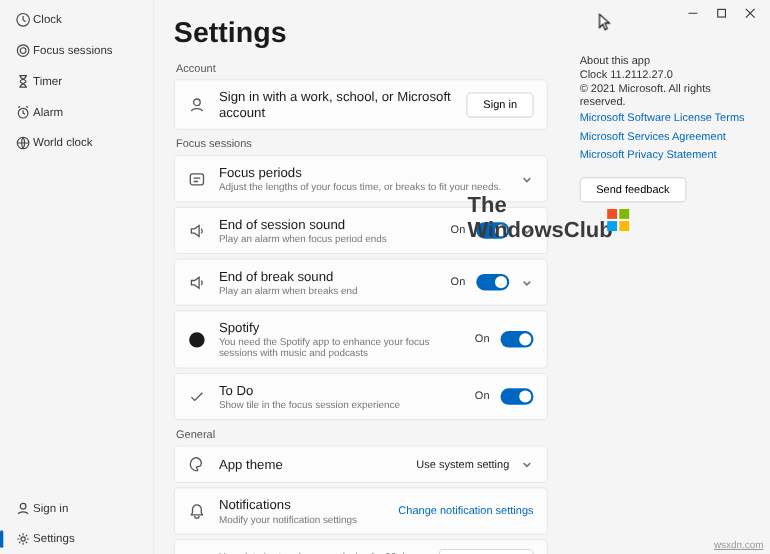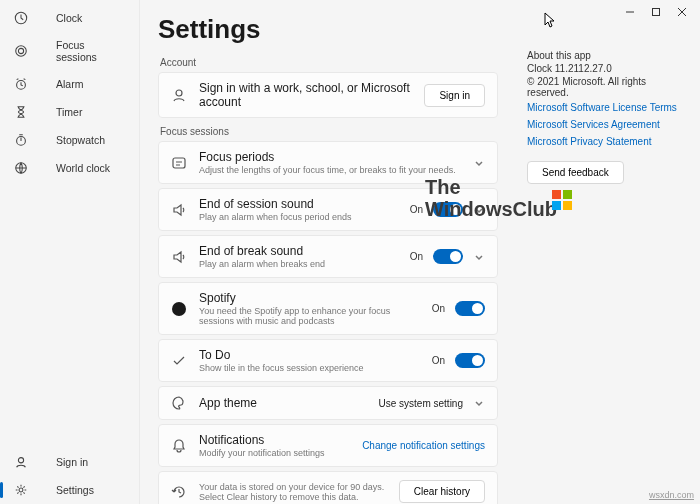--- a/index.html
+++ b/index.html
@@ -1,20 +1,20 @@
 <!DOCTYPE html>
 <html><head>
 <meta charset="utf-8">
 <style>
 * { box-sizing: border-box; margin: 0; padding: 0; }
 body { font-family: "Segoe UI", -apple-system, sans-serif; font-size: 11px; color: #1a1a1a; background: #f5f5f5; width: 700px; height: 504px; overflow: hidden; position: relative; }
 .window { display: flex; width: 100%; height: 100%; background: #f5f5f5; }
 .sidebar { width: 140px; background: #f5f5f5; border-right: 1px solid #eaeaea; display: flex; flex-direction: column; padding-top: 4px; }
 .sidebar-group { flex: 1; }
-.sidebar-item { display: flex; align-items: center; gap: 28px; padding: 7px 14px; cursor: pointer; color: #333; font-size: 10.5px; }
+.sidebar-item { display: flex; align-items: center; gap: 2px; padding: 7px 14px; cursor: pointer; color: #333; font-size: 10.5px; }
 .sidebar-item.active { position: relative; }
 .sidebar-item.active::before { content: ""; position: absolute; left: 0; top: 20%; height: 60%; width: 3px; background: #0067c0; border-radius: 2px; }
 .sidebar-icon { width: 14px; height: 14px; display: flex; align-items: center; justify-content: center; color: #444; }
 .sidebar-icon svg { width: 14px; height: 14px; stroke: currentColor; fill: none; stroke-width: 1.2; }
 .main { flex: 1; padding: 14px 18px 14px 18px; overflow-y: auto; position: relative; }
 h1 { font-size: 26px; font-weight: 600; margin-bottom: 12px; }
 .section-label { font-size: 10px; color: #555; margin: 8px 0 4px 2px; }
 .card { background: #fcfcfc; border: 1px solid #e8e8e8; border-radius: 4px; margin-bottom: 4px; display: flex; align-items: center; padding: 8px 12px; gap: 12px; }
 .card-icon { width: 16px; height: 16px; color: #555; display: flex; align-items: center; justify-content: center; }
 .card-icon svg { width: 16px; height: 16px; stroke: currentColor; fill: none; stroke-width: 1.2; }
@@ -68,42 +68,33 @@
             <svg viewBox="0 0 16 16">
               <circle cx="8" cy="8" r="6"></circle>
               <circle cx="8" cy="8" r="3"></circle>
             </svg>
           </span>
         <span>Focus sessions</span>
       </div>
       <div class="sidebar-item">
         <span class="sidebar-icon">
             <svg viewBox="0 0 16 16">
+              <path d="M4 2h8M4 14h8M5 2c0 4 6 4 6 6s-6 2-6 6M11 2c0 4-6 4-6 6s6 2 6 6"></path>
+            </svg>
+          </span>
+        <span>Timer</span>
+      </div>
+      <div class="sidebar-item">
+        <span class="sidebar-icon">
+            <svg viewBox="0 0 16 16">
               <circle cx="8" cy="9" r="5"></circle>
               <path d="M8 6v3l2 1M3 3l2-1M13 3l-2-1"></path>
             </svg>
           </span>
         <span>Alarm</span>
-      </div>
-      <div class="sidebar-item">
-        <span class="sidebar-icon">
-            <svg viewBox="0 0 16 16">
-              <path d="M4 2h8M4 14h8M5 2c0 4 6 4 6 6s-6 2-6 6M11 2c0 4-6 4-6 6s6 2 6 6"></path>
-            </svg>
-          </span>
-        <span>Timer</span>
-      </div>
-      <div class="sidebar-item">
-        <span class="sidebar-icon">
-            <svg viewBox="0 0 16 16">
-              <circle cx="8" cy="9" r="5"></circle>
-              <path d="M8 5v4M6 2h4"></path>
-            </svg>
-          </span>
-        <span>Stopwatch</span>
       </div>
       <div class="sidebar-item">
         <span class="sidebar-icon">
             <svg viewBox="0 0 16 16">
               <circle cx="8" cy="8" r="6"></circle>
               <path d="M2 8h12M8 2c2 3 2 9 0 12M8 2c-2 3-2 9 0 12"></path>
             </svg>
           </span>
         <span>World clock</span>
       </div>
@@ -249,20 +240,21 @@
         <div class="card-text">
           <div class="card-title">To Do</div>
           <div class="card-sub">Show tile in the focus session experience</div>
         </div>
         <div class="right-set">
           <span class="toggle-label">On</span>
           <div class="toggle"></div>
         </div>
       </div>
 
+      <div class="section-label">General</div>
 
       <div class="card">
         <span class="card-icon">
             <svg viewBox="0 0 16 16">
               <path d="M8 2a6 6 0 100 12c1 0 1-1 0-2s0-2 2-2 2-2 2-4a6 6 0 00-4-4z"></path>
             </svg>
           </span>
         <div class="card-text">
           <div class="card-title">App theme</div>
         </div>

